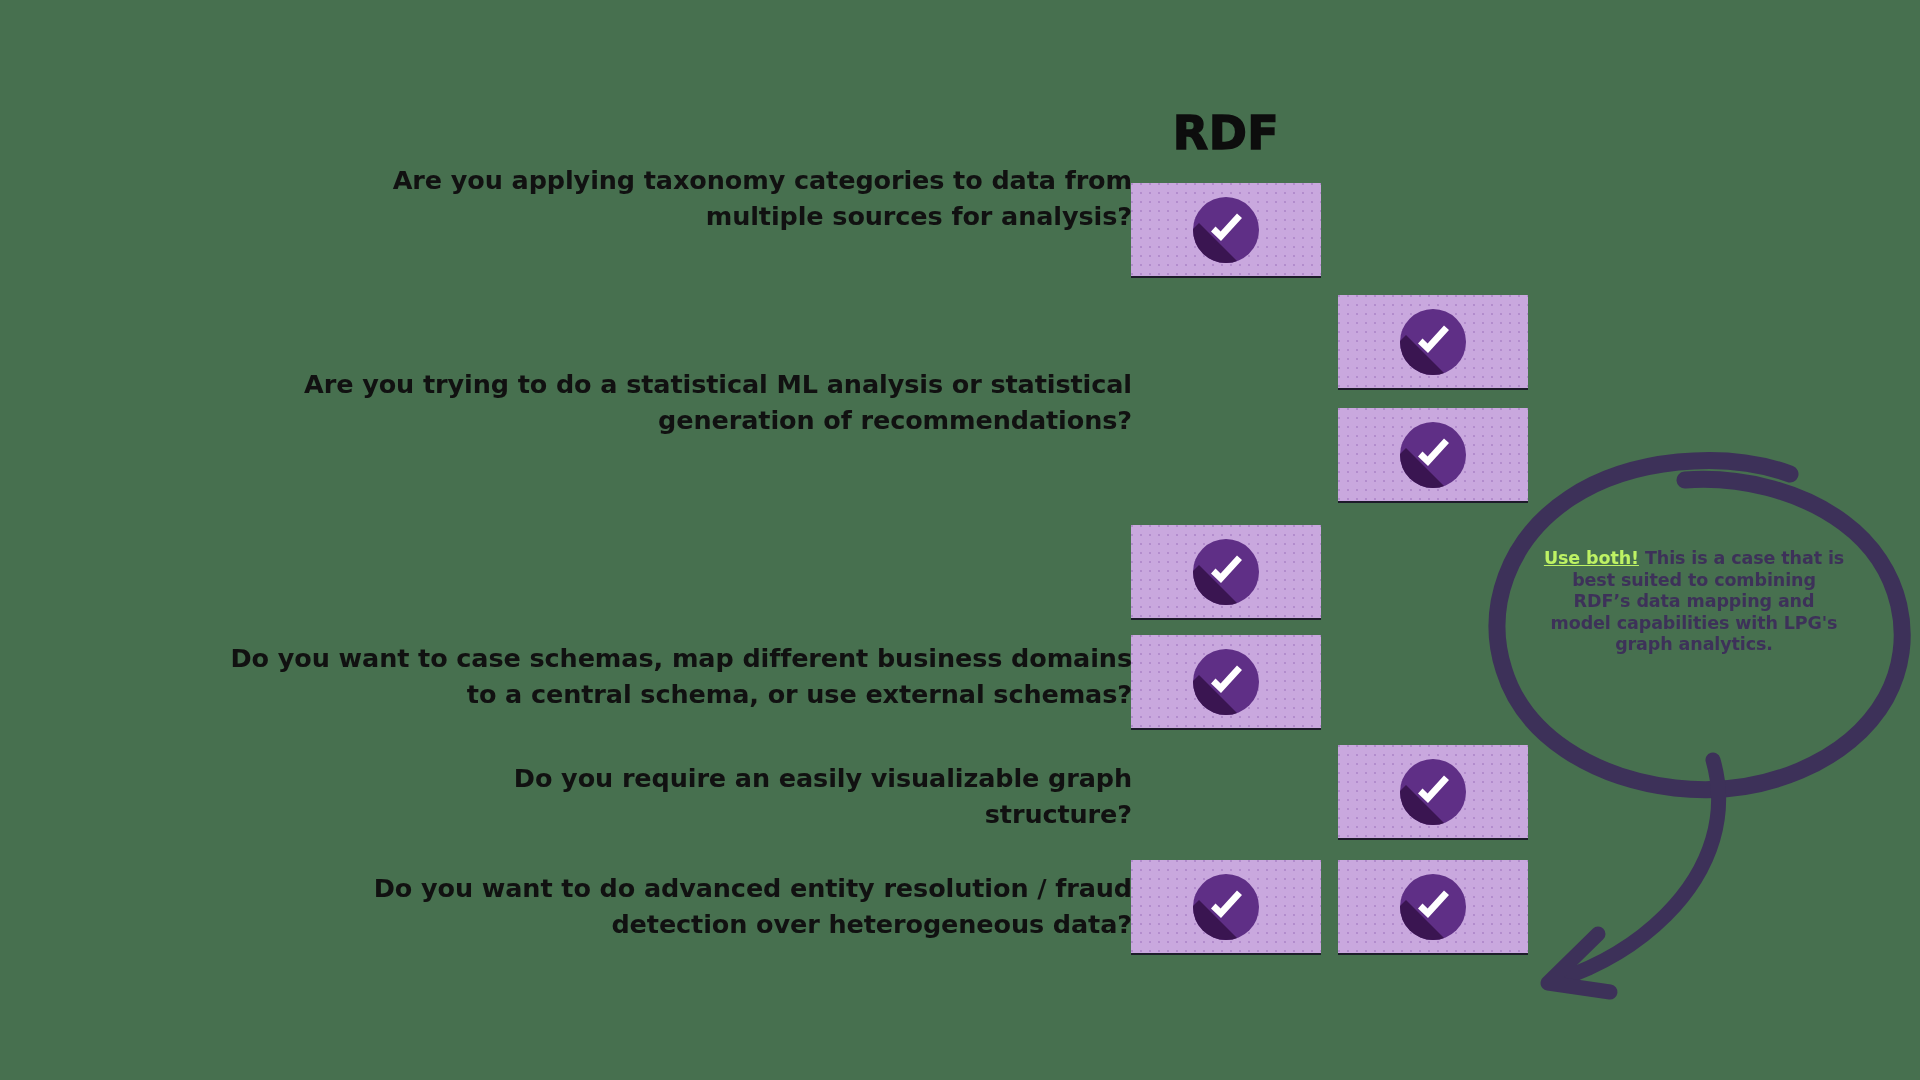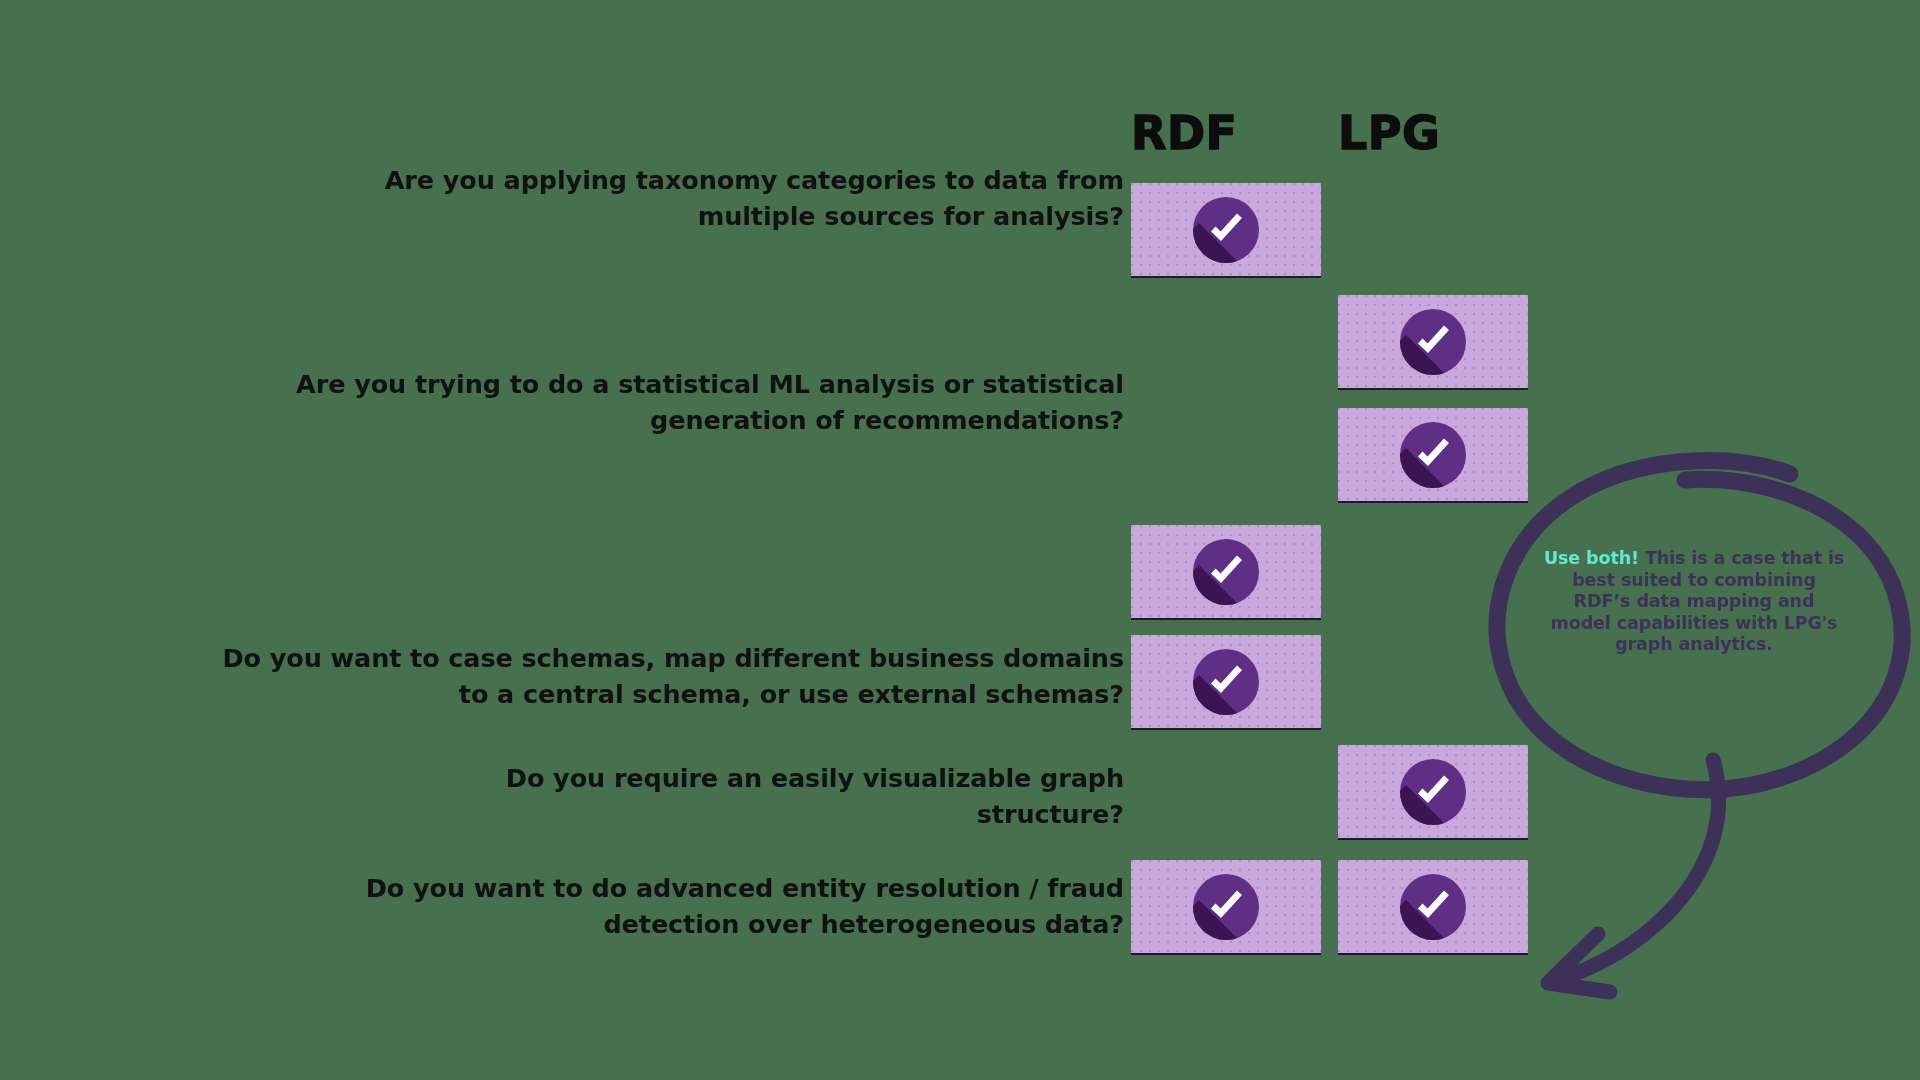--- a/index.html
+++ b/index.html
@@ -13,29 +13,29 @@
   .canvas{position:absolute;inset:0;}
 
   
   .col-header{
     position:absolute;
     font-weight:900;
     font-size:46px;
     letter-spacing:0.5px;
     color:#0d0d0d;
     font-family:"DejaVu Sans","Liberation Sans",sans-serif;
-    text-align:left;
+    text-align:center;
     line-height:1;
     -webkit-text-stroke:1.4px #0d0d0d;
   }
   #hdr-rdf{left:1131px;top:110px;width:190px;}
   #hdr-lpg{left:1338px;top:110px;width:190px;}
 
   
-  .q-row{position:absolute;left:8px;width:1116px;}
+  .q-row{position:absolute;left:16px;width:1116px;}
   .q-text{
     display:block;
     text-align:right;
     color:#111111;
     font-size:25.5px;
     line-height:36px;
     font-weight:600;
     letter-spacing:-0.1px;
     white-space:pre-line;
     font-family:"DejaVu Sans","Liberation Sans",sans-serif;
@@ -87,29 +87,28 @@
     left:1543px;top:548px;
     width:302px;
     text-align:center;
     font-size:17.5px;
     line-height:21.5px;
     font-weight:700;
     color:#3d3159;
     font-family:"DejaVu Sans","Liberation Sans",sans-serif;
     letter-spacing:-0.1px;
   }
-  #annotation-text .hl{color:#5eead4;}
+  #annotation-text .hl{color:#bef264;text-decoration:underline;}
 </style>
 </head>
 <body>
 
 <div class="canvas">
 
   <div class="col-header" id="hdr-rdf">RDF</div>
-  <div class="col-header" id="hdr-lpg">LPG</div>
 
   <div class="q-row" style="top:162px;">
     <span class="q-text">Are you applying taxonomy categories to data from
 multiple sources for analysis?</span>
   </div>
   <div class="cell rdf" style="top:183px;">
     <span class="check-badge">
       <span class="shadow"></span>
       <span class="tick">
         <svg width="66" height="66" viewBox="0 0 66 66">

